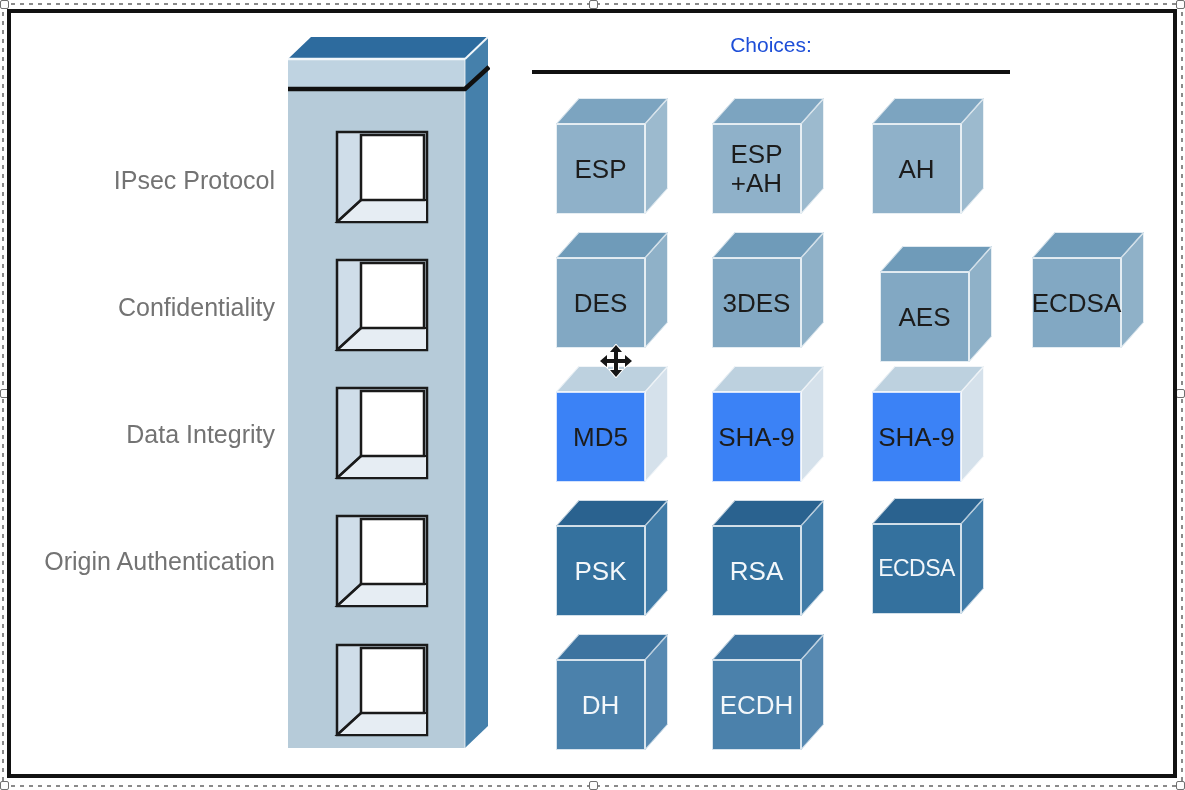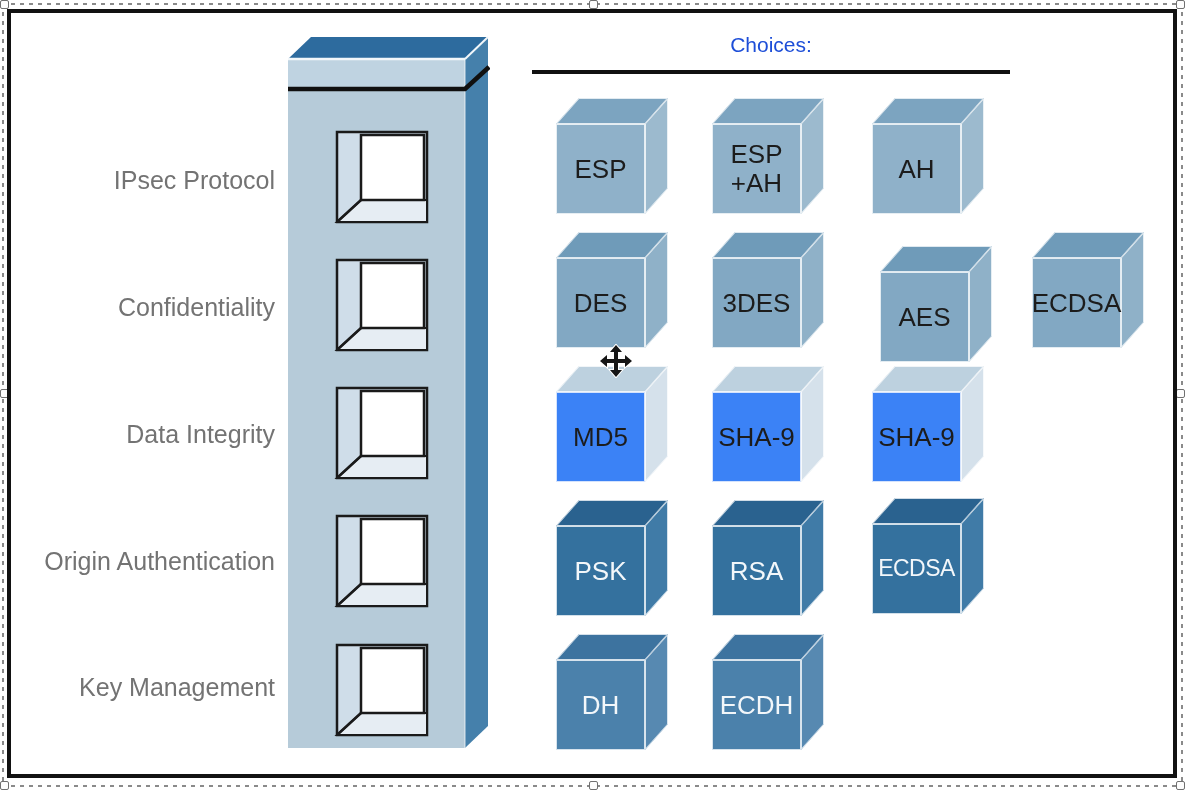--- a/index.html
+++ b/index.html
@@ -55,21 +55,20 @@
   <div class="handle" style="left:0;top:781px;"></div>
   <div class="handle" style="left:589px;top:781px;"></div>
   <div class="handle" style="left:1176px;top:781px;"></div>
 
   <div class="slide"></div>
 
   <div class="row-label" style="left:5px;top:166px;">IPsec Protocol</div>
   <div class="row-label" style="left:5px;top:293px;">Confidentiality</div>
   <div class="row-label" style="left:5px;top:420px;">Data Integrity</div>
   <div class="row-label" style="left:5px;top:547px;">Origin Authentication</div>
-  <div class="row-label" style="left:5px;top:673px;">Key Management</div>
 
   <svg style="position:absolute;left:286px;top:33px;" width="204" height="717" viewBox="0 0 204 717">
 
     <polygon points="179,26 202,4 202,693 179,715" fill="#4580AB"></polygon>
 
     <polygon points="2,26 25,4 202,4 179,26" fill="#2D6B9E"></polygon>
 
     <rect x="2" y="26" width="177" height="689" fill="#B6CBD9"></rect>
 
     <rect x="2" y="26" width="177" height="30" fill="#BFD3E1"></rect>

